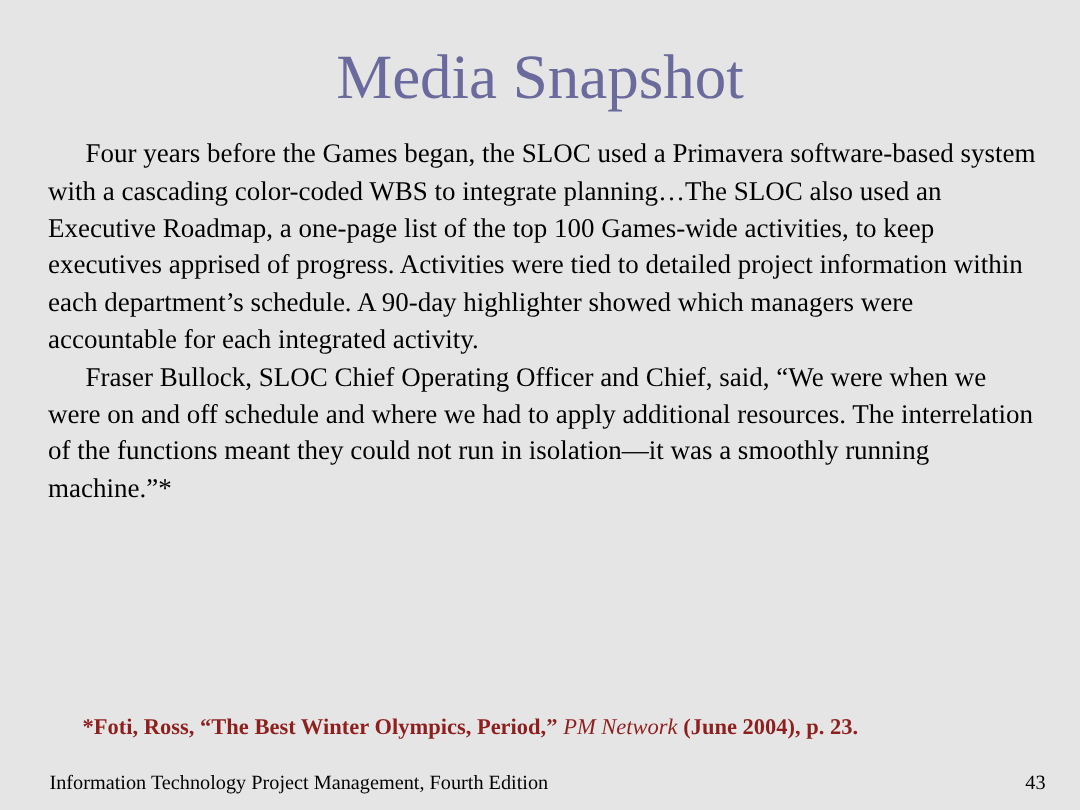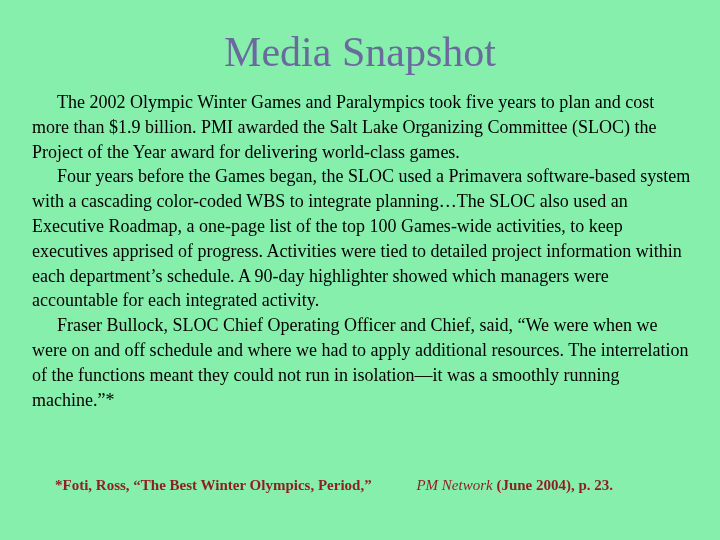--- a/index.html
+++ b/index.html
@@ -4,21 +4,21 @@
 <style>
   html, body {
     margin: 0;
     padding: 0;
     background: #ffffff;
   }
   .slide {
     position: relative;
     width: 720px;
     height: 540px;
-    background: #86efac;
+    background: #e5e5e5;
     overflow: hidden;
     font-family: "Liberation Serif", "DejaVu Serif", serif;
   }
   .slide-title {
     position: absolute;
     top: 28px;
     left: 0;
     width: 720px;
     text-align: center;
     font-size: 42px;
@@ -47,21 +47,20 @@
     top: 477px;
     width: 650px;
     font-size: 15px;
     font-weight: bold;
     color: var(--footnote, #8e1f1f);
     margin: 0;
   }
   .footnote em {
     font-style: italic;
     font-weight: normal;
-    margin-left: 41px;
   }
   .slide-footer {
     position: absolute;
     left: 33px;
     right: 23px;
     top: 514px;
     font-size: 13.5px;
     color: var(--footer, #000000);
     display: flex;
     justify-content: space-between;
@@ -69,23 +68,26 @@
   }
 </style>
 </head>
 <body>
 
 <div class="slide">
 
   <h1 class="slide-title">Media Snapshot</h1>
 
   <div class="body-text">
-    <p>The 2002 Olympic Winter Games and Paralympics took five years to plan and cost more than $1.9 billion. PMI awarded the Salt Lake Organizing Committee (SLOC) the Project of the Year award for delivering world-class games.</p>
     <p>Four years before the Games began, the SLOC used a Primavera software-based system with a cascading color-coded WBS to integrate planning…The SLOC also used an Executive Roadmap, a one-page list of the top 100 Games-wide activities, to keep executives apprised of progress. Activities were tied to detailed project information within each department’s schedule. A 90-day highlighter showed which managers were accountable for each integrated activity.</p>
     <p>Fraser Bullock, SLOC Chief Operating Officer and Chief, said, “We were when we were on and off schedule and where we had to apply additional resources. The interrelation of the functions meant they could not run in isolation—it was a smoothly running machine.”*</p>
   </div>
 
   <p class="footnote">
     <span>*Foti, Ross, “The Best Winter Olympics, Period,” </span><em>PM Network</em><span> (June 2004), p. 23.</span>
   </p>
 
+  <div class="slide-footer">
+    <span>Information Technology Project Management, Fourth Edition</span>
+    <span>43</span>
+  </div>
 
 </div>
 
 </body></html>

